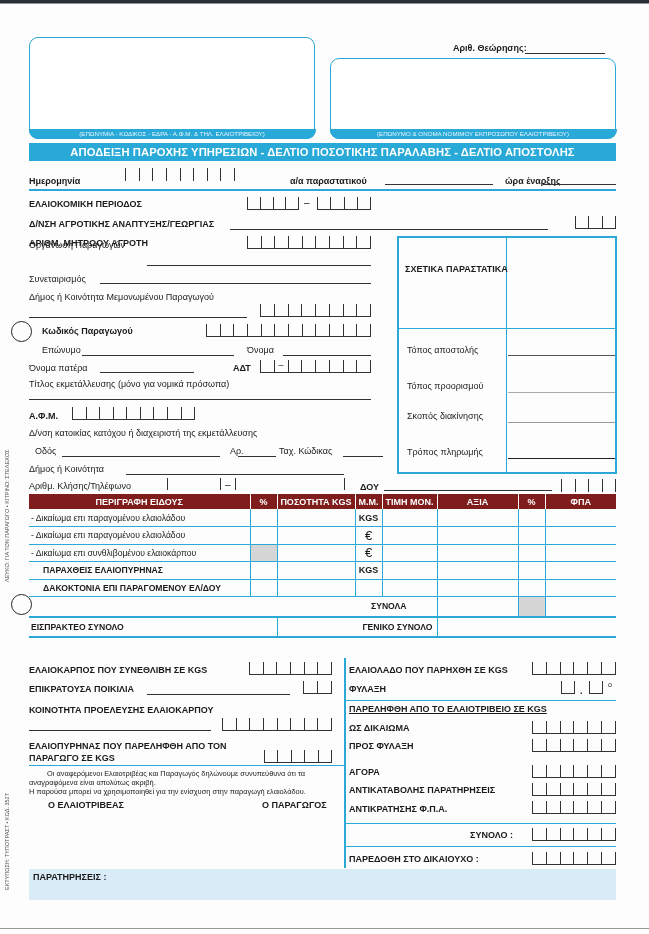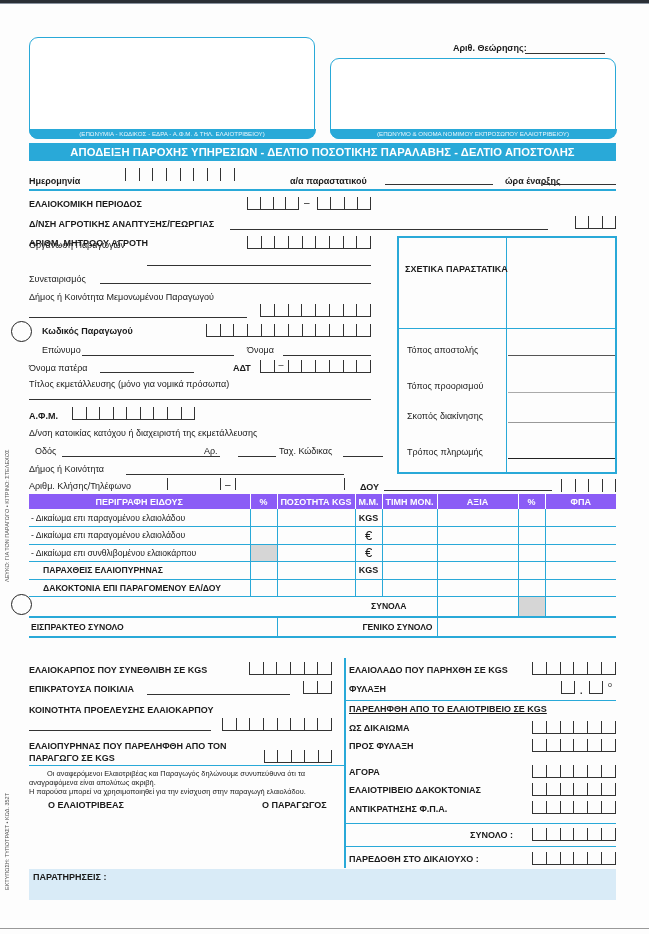--- a/index.html
+++ b/index.html
@@ -21,21 +21,21 @@
   .dash { position: absolute; font-size: 10px; line-height: 12px; }
   .circle { position: absolute; width: 21px; height: 21px; border: 1.8px solid #222; border-radius: 50%; }
   .side-text { position: absolute; transform: rotate(-90deg); transform-origin: left top; font-size: 5.5px; color: #555; white-space: nowrap; }
   
   .rpanel { position: absolute; left: 397px; top: 236px; width: 220px; height: 238px; border: 2px solid #29a9d8; }
   .rpanel .vsep { position: absolute; left: 107px; top: 0; bottom: 0; border-left: 1.5px solid #29a9d8; }
   .rpanel .hsep { position: absolute; left: 0; right: 0; top: 90px; border-top: 1.5px solid #29a9d8; }
   .rpanel .ln { position: absolute; left: 109px; right: 0; border-top: 1px solid #555; }
   
   .tbl { position: absolute; left: 29px; top: 494px; width: 587px; border-collapse: collapse; table-layout: fixed; }
-  .tbl th { background: #8b5cf6; color: #fff; font-size: 9px; font-weight: bold; height: 15px; border-left: 1.5px solid #fff; padding: 0; white-space: nowrap; }
+  .tbl th { background: #7f1d1d; color: #fff; font-size: 9px; font-weight: bold; height: 15px; border-left: 1.5px solid #fff; padding: 0; white-space: nowrap; }
   .tbl th:first-child { border-left: none; }
   .tbl td { border-left: 1.5px solid #29a9d8; border-bottom: 1.5px solid #29a9d8; height: 17.5px; font-size: 8.6px; padding: 0; white-space: nowrap; }
   .tbl td:first-child { border-left: none; padding-left: 2px; }
   .tbl td.mm { text-align: center; font-weight: bold; font-size: 9px; }
   .tbl td.gray { background: #d6d6d6; }
   .tbl tr.tot td { border-bottom: 2px solid #29a9d8; }
   .remarks { position: absolute; left: 29px; top: 869px; width: 587px; height: 31px; background: #d9ebf7; }
   .bottom-rule { position: absolute; left: 0; top: 928px; width: 649px; border-top: 1px solid #999; }
 </style>
 </head>
@@ -181,21 +181,21 @@
     <span></span>
     <span></span>
     <span></span>
     <span></span>
     <span></span>
     <span></span>
   </div>
 <div class="lbl" style="left:29px;top:428px;">Δ/νση κατοικίας κατόχου ή διαχειριστή της εκμετάλλευσης</div>
 <div class="lbl" style="left:29px;top:446px;margin-left:6px;">Οδός</div>
 <div class="uline" style="left:62px;top:456px;width:158px;"></div>
-<div class="lbl" style="left:204px;top:446px;">Αρ.</div>
+<div class="lbl" style="left:230px;top:446px;">Αρ.</div>
 <div class="uline" style="left:238px;top:456px;width:38px;"></div>
 <div class="lbl" style="left:279px;top:446px;">Ταχ. Κώδικας</div>
 <div class="uline" style="left:343px;top:456px;width:40px;"></div>
 <div class="lbl" style="left:29px;top:464px;">Δήμος ή Κοινότητα</div>
 <div class="uline" style="left:126px;top:474px;width:218px;"></div>
 <div class="lbl" style="left:29px;top:481px;">Αριθμ. Κλήσης/Τηλέφωνο</div>
 <div class="abs" style="left:167px;top:478px;width:54px;height:12px;border-left:1px solid #333;border-right:1px solid #333;"></div>
 <div class="dash" style="left:225px;top:479px;">–</div>
 <div class="abs" style="left:235px;top:478px;width:110px;height:12px;border-left:1px solid #333;border-right:1px solid #333;"></div>
 <div class="lbl b" style="left:360px;top:482px;">ΔΟΥ</div>
@@ -382,21 +382,21 @@
   </div>
 <div class="lbl b" style="left:349px;top:767px;">ΑΓΟΡΑ</div>
 <div class="digits" style="left:532px;top:765px;width:84px;">
     <span></span>
     <span></span>
     <span></span>
     <span></span>
     <span></span>
     <span></span>
   </div>
-<div class="lbl b" style="left:349px;top:785px;">ΕΛΑΙΟΤΡΙΒΕΙΟ ΔΑΚΟΚΤΟΝΙΑΣ</div>
+<div class="lbl b" style="left:349px;top:785px;">ΑΝΤΙΚΑΤΑΒΟΛΗΣ ΠΑΡΑΤΗΡΗΣΕΙΣ</div>
 <div class="digits" style="left:532px;top:783px;width:84px;">
     <span></span>
     <span></span>
     <span></span>
     <span></span>
     <span></span>
     <span></span>
   </div>
 <div class="lbl b" style="left:349px;top:804px;">ΑΝΤΙΚΡΑΤΗΣΗΣ Φ.Π.Α.</div>
 <div class="digits" style="left:532px;top:801px;width:84px;">

